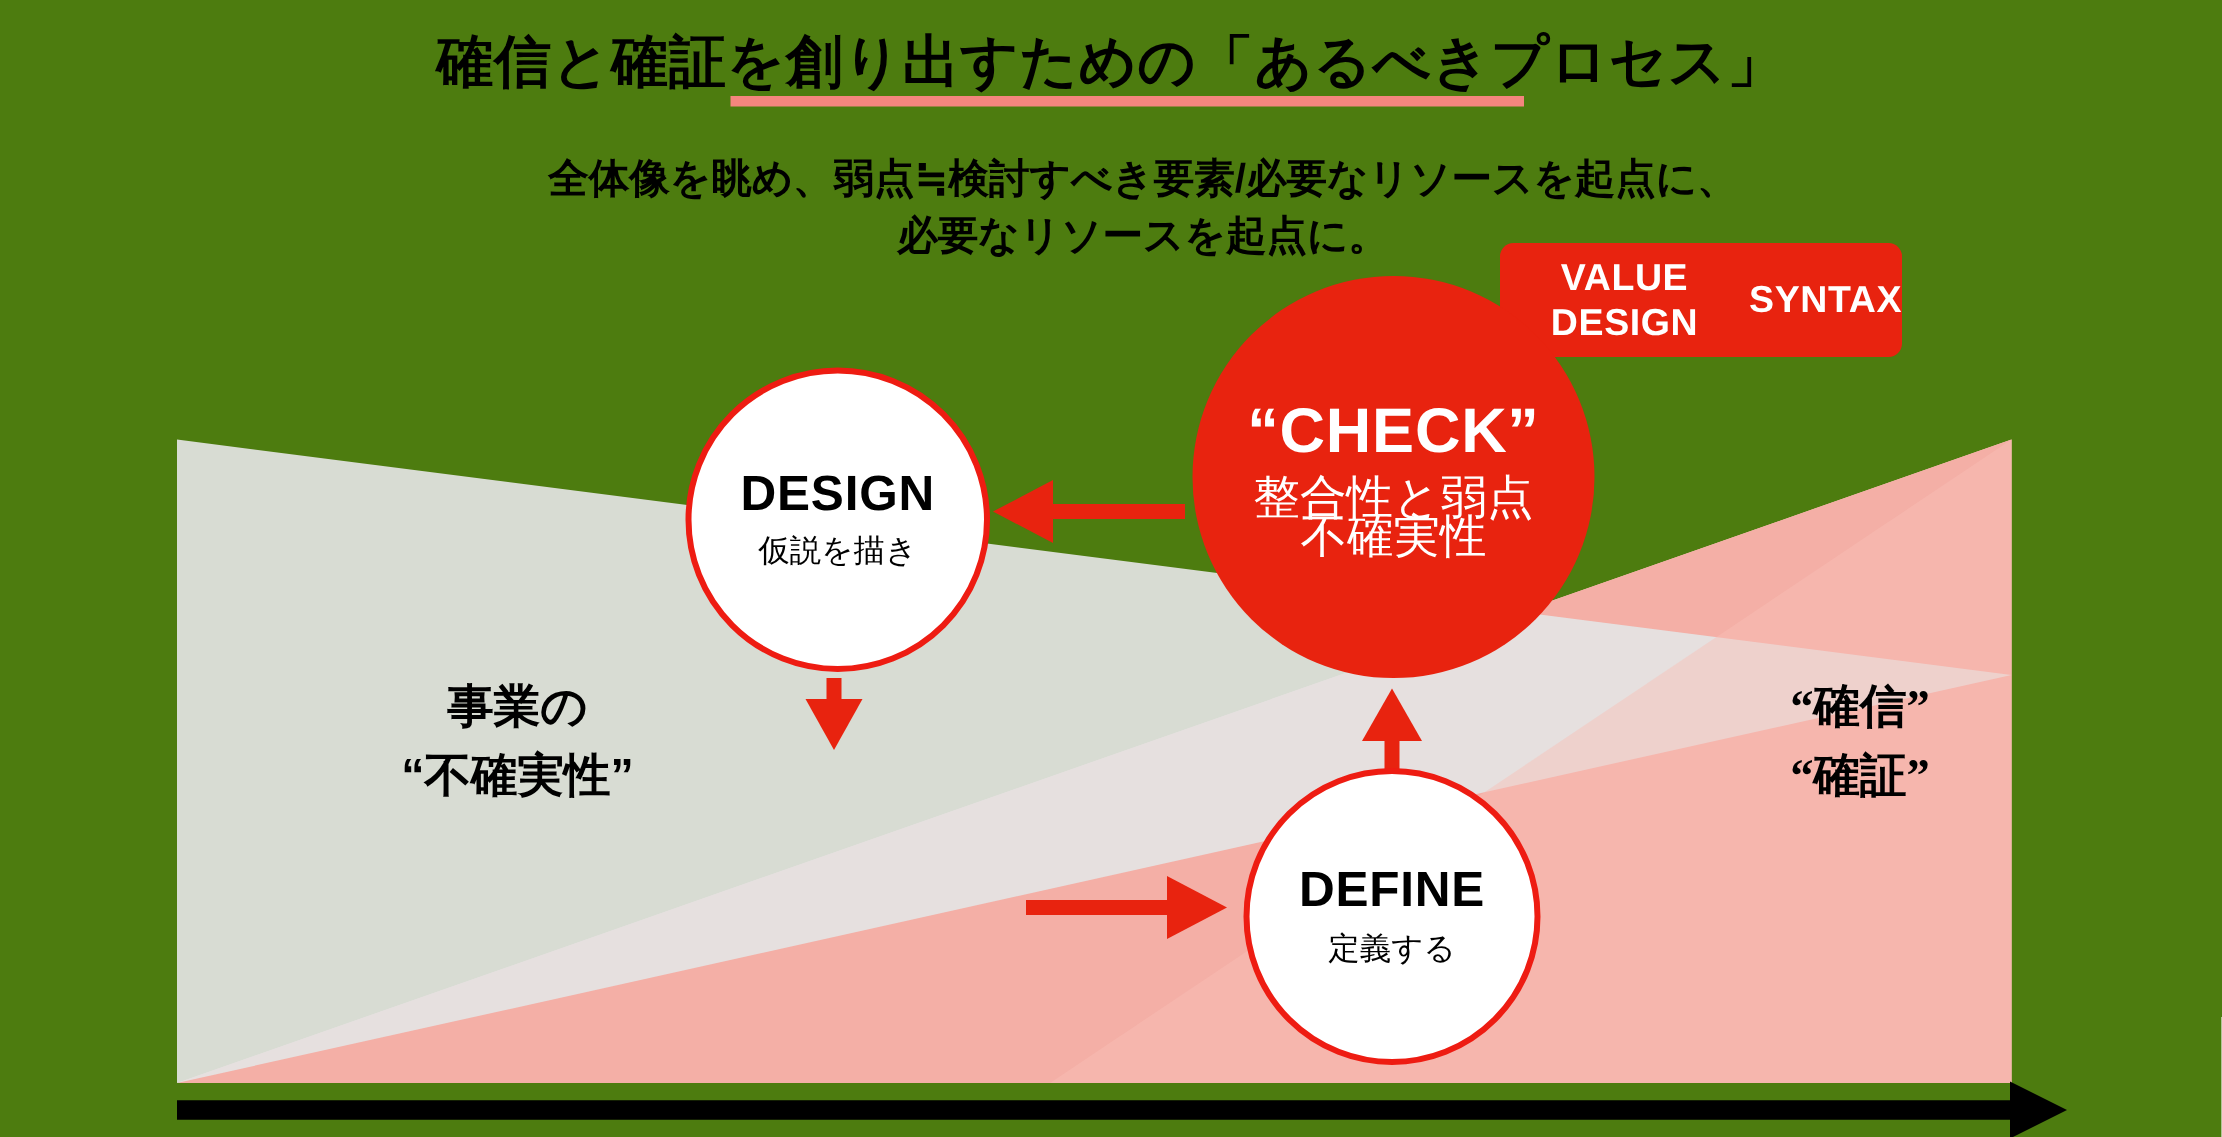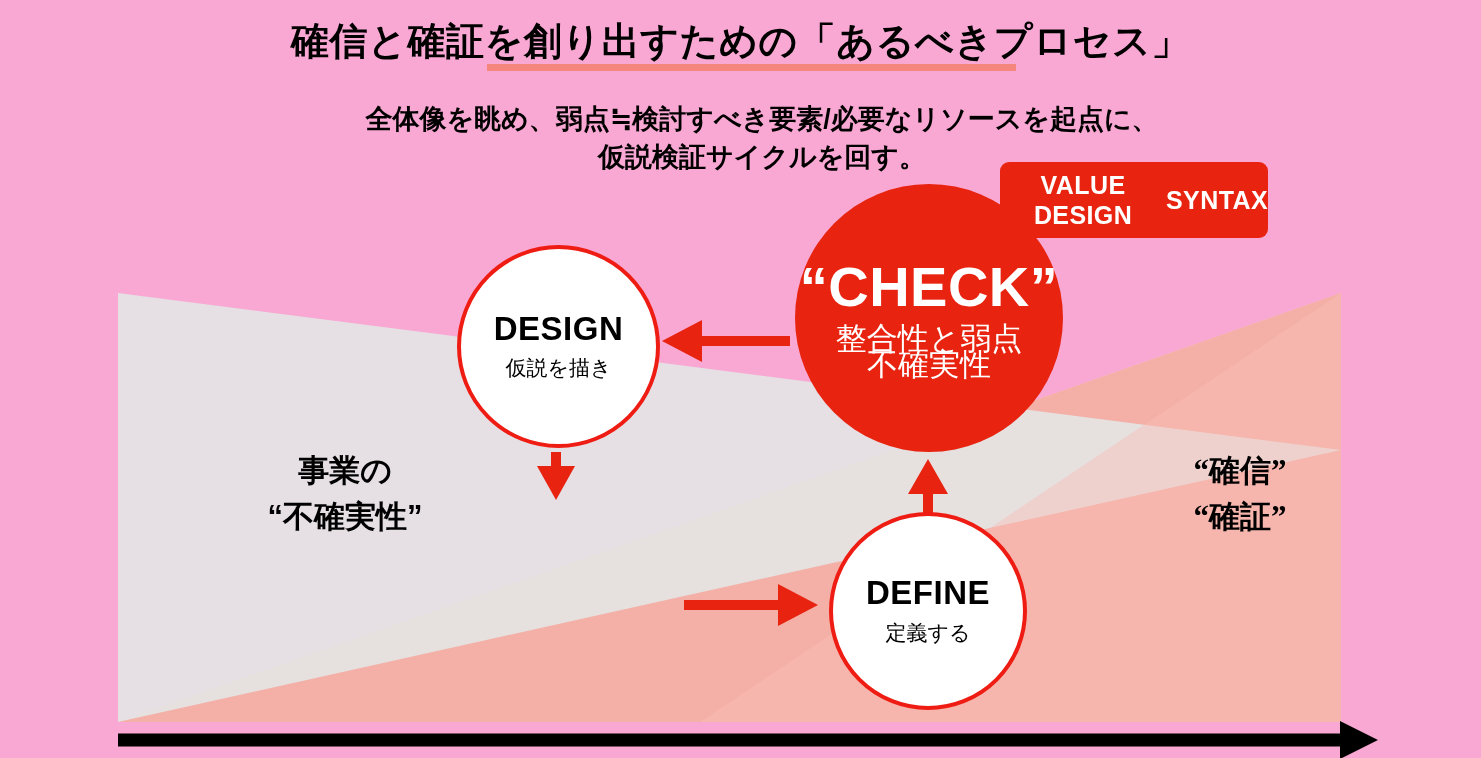--- a/index.html
+++ b/index.html
@@ -7,21 +7,21 @@
     padding: 0;
     background: #ffffff;
   }
   body {
     font-family: "Liberation Sans", "DejaVu Sans", sans-serif;
   }
   #stage {
     position: relative;
     width: 1481px;
     height: 758px;
-    background: #f9a8d4;
+    background: #4d7c0f;
     overflow: hidden;
   }
 
   
   .title {
     position: absolute;
     left: 0;
     top: 16px;
     width: 1481px;
     text-align: center;
@@ -100,21 +100,21 @@
     letter-spacing: 0.5px;
     line-height: 1.05;
   }
   .node-sub {
     font-size: 21px;
     font-weight: normal;
     color: #000000;
     margin-top: 9px;
     line-height: 26px;
   }
-  .node-filled .node-title { color: #ffffff; font-size: 56px; }
+  .node-filled .node-title { color: #ffffff; font-size: 42px; }
   .node-filled .node-sub   { color: #ffffff; font-size: 31px; }
   .node-sub span { display: block; }
 
   #node-design { left: 457px; top: 245px; width: 203px; height: 203px; }
   #node-test   { left: 457px; top: 506px; width: 203px; height: 203px; }
   #node-define { left: 829px; top: 512px; width: 198px; height: 198px; }
   #node-check  { left: 795px; top: 184px; width: 268px; height: 268px; }
 
   
   #callout {
@@ -164,21 +164,21 @@
     <polygon points="1341,293 1341,722 118,722" fill="#F4AFA6"></polygon>
     <polygon points="118,293 1341,450 118,722" fill="#E4E4E4" opacity="0.92"></polygon>
     <polygon points="1341,293 1341,722 700,722" fill="#F9BEB5" opacity="0.45"></polygon>
   </svg>
 
   <div class="title">確信と確証を創り出すための「あるべきプロセス」</div>
   <div class="title-underline"></div>
 
   <div class="subtitle">
     <span>全体像を眺め、弱点≒検討すべき要素/必要なリソースを起点に、</span>
-    <span>仮説検証サイクルを回す。</span>
+    <span>必要なリソースを起点に。</span>
   </div>
 
   <div class="side-label left">
     <span>事業の</span>
     <span>“不確実性”</span>
   </div>
   <div class="side-label right">
     <span>“確信”</span>
     <span>“確証”</span>
   </div>

